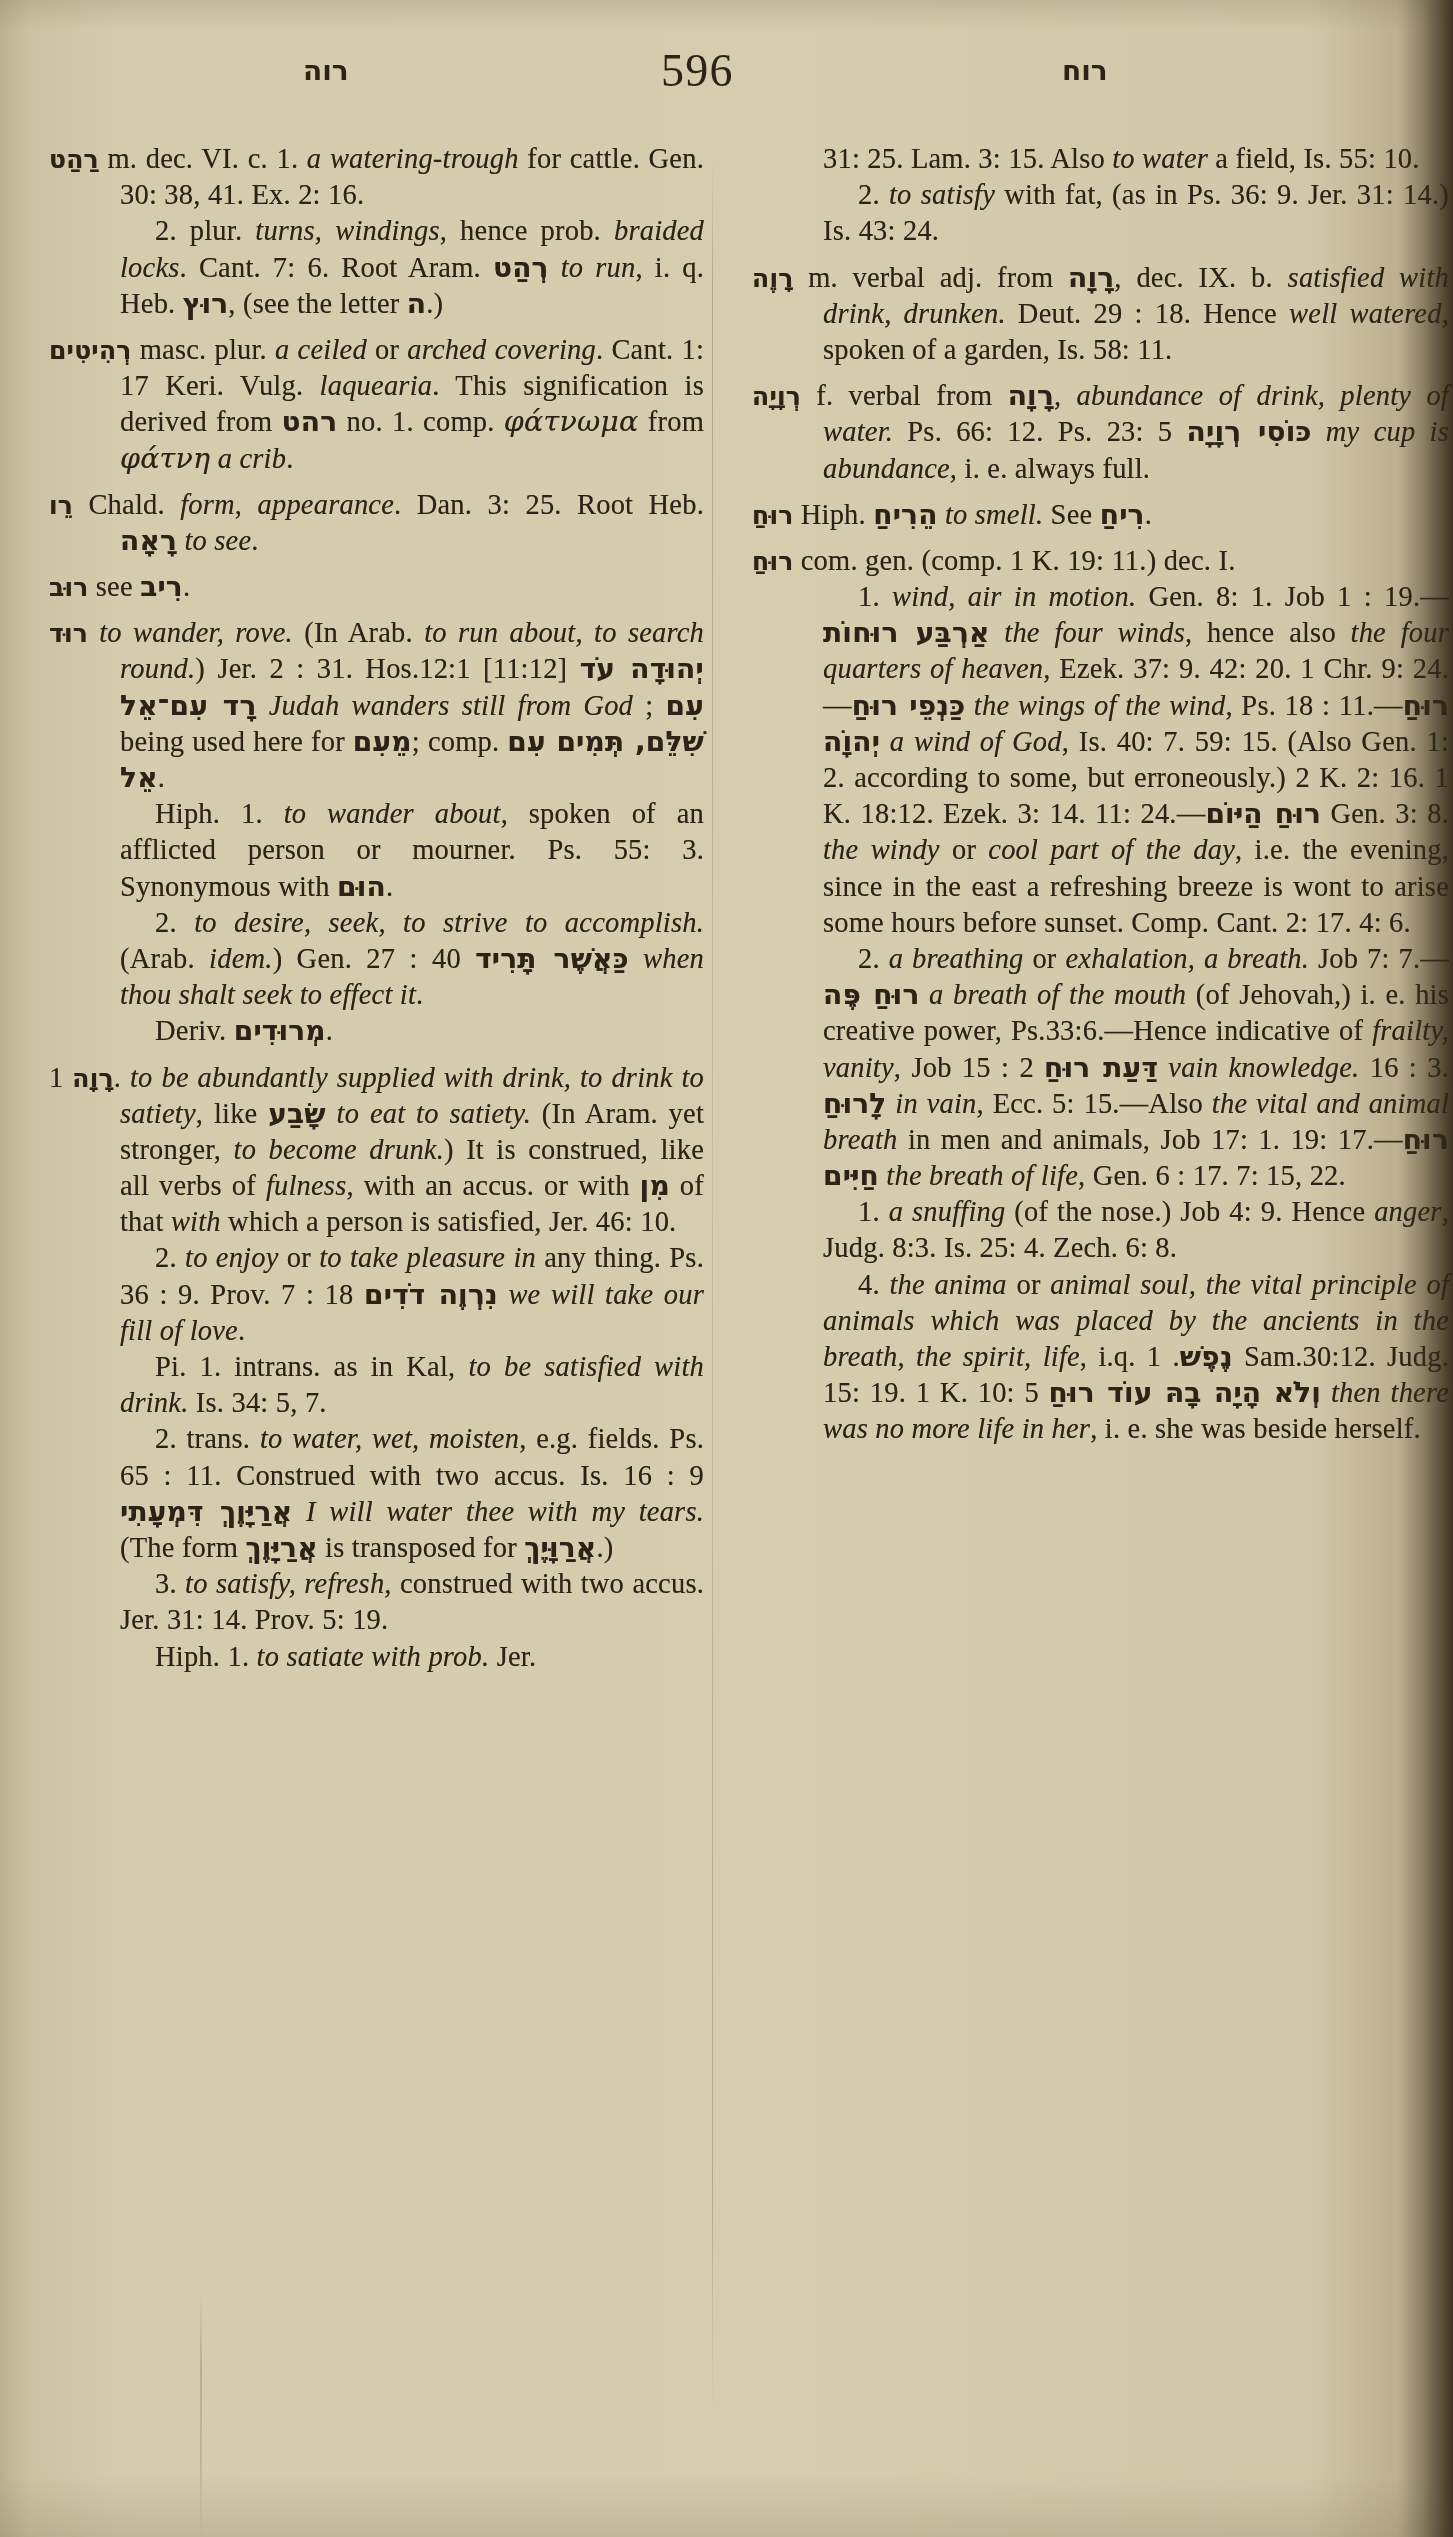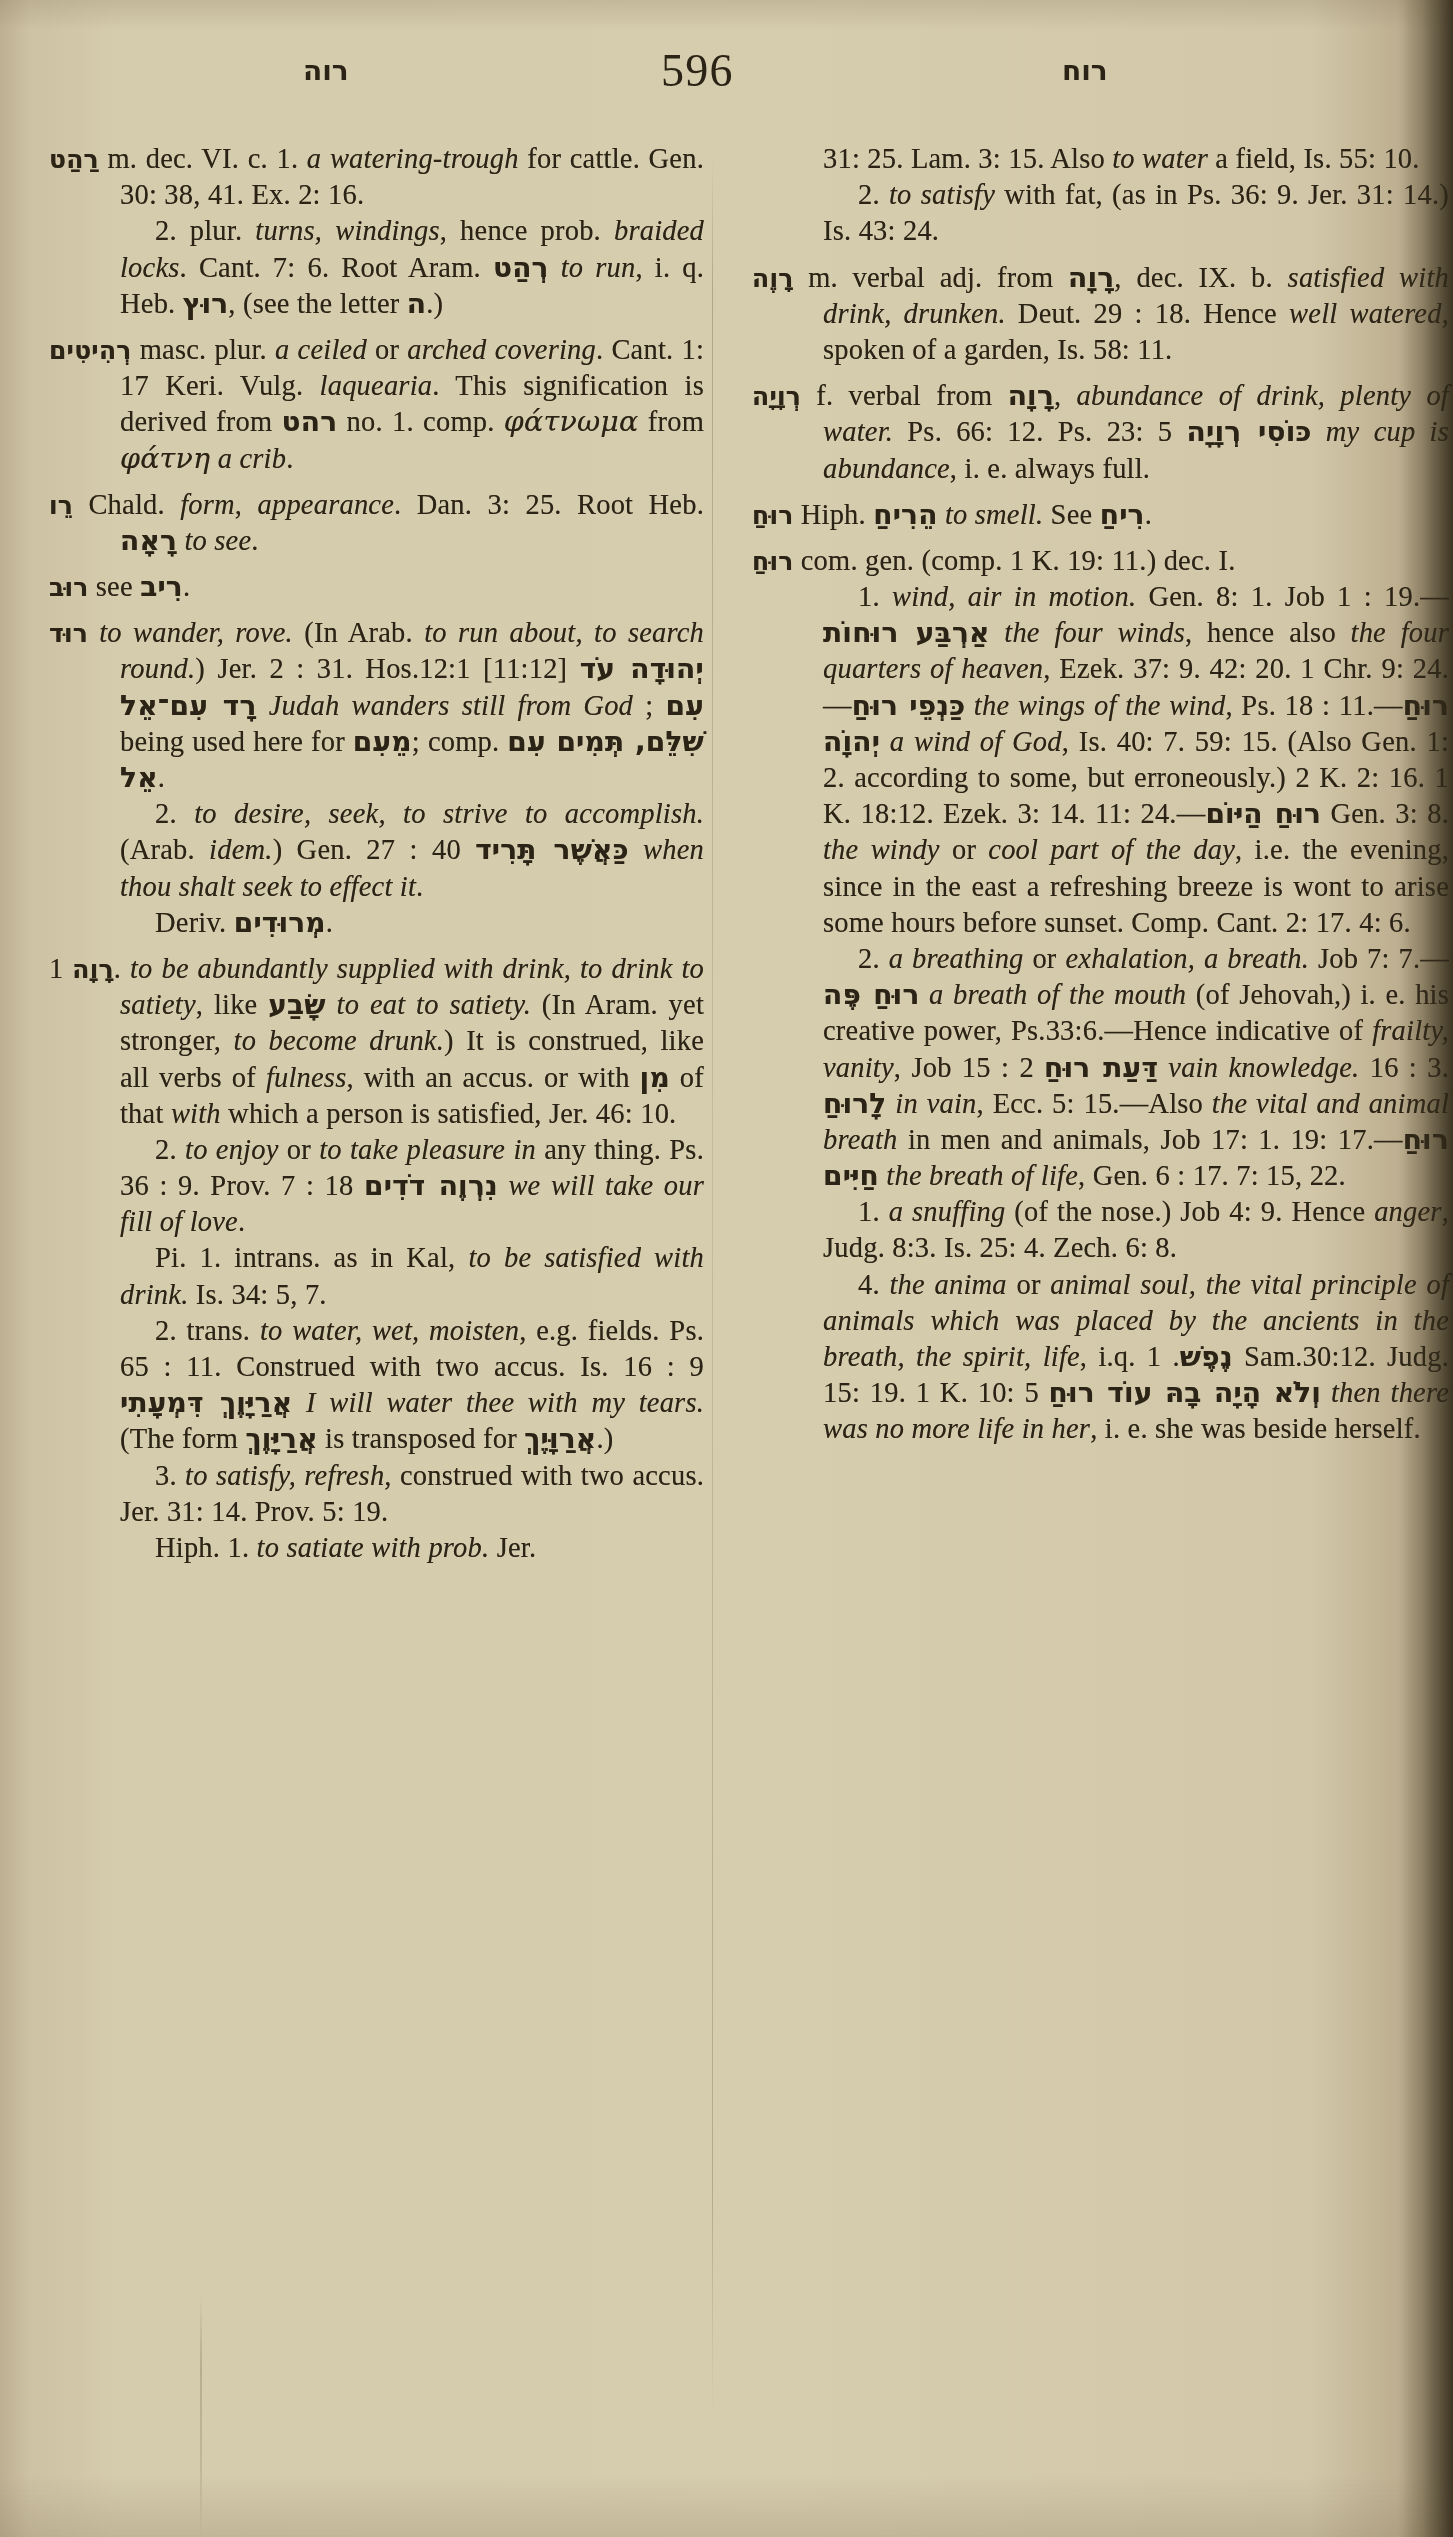--- a/index.html
+++ b/index.html
@@ -58,20 +58,21 @@
 
   <div class="col-divider"></div>
 
   <div class="col col-left">
       <p class="entry"><span class="hw">רַהַט</span><span class="rom"> m. dec. VI. c. 1. </span><span class="it">a watering-trough</span><span class="rom"> for cattle. Gen. 30: 38, 41. Ex. 2: 16.</span></p>
       <p class="sub"><span class="rom">2. plur. </span><span class="it">turns, windings</span><span class="rom">, hence prob. </span><span class="it">braided locks</span><span class="rom">. Cant. 7: 6. Root Aram. </span><span class="heb">רְהַט</span><span class="rom"> </span><span class="it">to run</span><span class="rom">, i. q. Heb. </span><span class="heb">רוּץ</span><span class="rom">, (see the letter </span><span class="heb">ה</span><span class="rom">.)</span></p>
       <p class="entry"><span class="hw">רְהִיטִים</span><span class="rom"> masc. plur. </span><span class="it">a ceiled</span><span class="rom"> or </span><span class="it">arched covering</span><span class="rom">. Cant. 1: 17 Keri. Vulg. </span><span class="it">laquearia</span><span class="rom">. This signification is derived from </span><span class="heb">רהט</span><span class="rom"> no. 1. comp. </span><span class="grk">φάτνωμα</span><span class="rom"> from </span><span class="grk">φάτνη</span><span class="rom"> </span><span class="it">a crib</span><span class="rom">.</span></p>
       <p class="entry"><span class="hw">רֵו</span><span class="rom"> Chald. </span><span class="it">form</span><span class="rom">, </span><span class="it">appearance</span><span class="rom">. Dan. 3: 25. Root Heb. </span><span class="heb">רָאָה</span><span class="rom"> </span><span class="it">to see</span><span class="rom">.</span></p>
       <p class="entry"><span class="hw">רוּב</span><span class="rom"> see </span><span class="heb">רִיב</span><span class="rom">.</span></p>
       <p class="entry"><span class="hw">רוּד</span><span class="rom"> </span><span class="it">to wander, rove.</span><span class="rom"> (In Arab. </span><span class="it">to run about, to search round.</span><span class="rom">) Jer. 2 : 31. Hos.12:1 [11:12] </span><span class="heb">יְהוּדָה עֹד רָד עִם־אֵל</span><span class="rom"> </span><span class="it">Judah wanders still from God</span><span class="rom"> ; </span><span class="heb">עִם</span><span class="rom"> being used here for </span><span class="heb">מֵעִם</span><span class="rom">; comp. </span><span class="heb">שִׁלֵּם, תְּמִים עִם אֵל</span><span class="rom">.</span></p>
+      <p class="sub"><span class="rom">Hiph. 1. </span><span class="it">to wander about</span><span class="rom">, spoken of an afflicted person or mourner. Ps. 55: 3. Synonymous with </span><span class="heb">הוּם</span><span class="rom">.</span></p>
       <p class="sub"><span class="rom">2. </span><span class="it">to desire, seek, to strive to accomplish.</span><span class="rom"> (Arab. </span><span class="it">idem.</span><span class="rom">) Gen. 27 : 40 </span><span class="heb">כַּאֲשֶׁר תָּרִיד</span><span class="rom"> </span><span class="it">when thou shalt seek to effect it</span><span class="rom">.</span></p>
       <p class="sub"><span class="rom">Deriv. </span><span class="heb">מְרוּדִים</span><span class="rom">.</span></p>
       <p class="entry"><span class="hw">רָוָה</span><span class="rom"> 1. </span><span class="it">to be abundantly supplied with drink, to drink to satiety</span><span class="rom">, like </span><span class="heb">שָׂבַע</span><span class="rom"> </span><span class="it">to eat to satiety.</span><span class="rom"> (In Aram. yet stronger, </span><span class="it">to become drunk.</span><span class="rom">) It is construed, like all verbs of </span><span class="it">fulness</span><span class="rom">, with an accus. or with </span><span class="heb">מִן</span><span class="rom"> of that </span><span class="it">with</span><span class="rom"> which a person is satisfied, Jer. 46: 10.</span></p>
       <p class="sub"><span class="rom">2. </span><span class="it">to enjoy</span><span class="rom"> or </span><span class="it">to take pleasure in</span><span class="rom"> any thing. Ps. 36 : 9. Prov. 7 : 18 </span><span class="heb">נִרְוֶה דֹדִים</span><span class="rom"> </span><span class="it">we will take our fill of love</span><span class="rom">.</span></p>
       <p class="sub"><span class="rom">Pi. 1. intrans. as in Kal, </span><span class="it">to be satisfied with drink.</span><span class="rom"> Is. 34: 5, 7.</span></p>
       <p class="sub"><span class="rom">2. trans. </span><span class="it">to water, wet, moisten</span><span class="rom">, e.g. fields. Ps. 65 : 11. Construed with two accus. Is. 16 : 9 </span><span class="heb">אֲרַיָּוֶךְ דִּמְעָתִי</span><span class="rom"> </span><span class="it">I will water thee with my tears.</span><span class="rom"> (The form </span><span class="heb">אֲרַיָּוֶךְ</span><span class="rom"> is transposed for </span><span class="heb">אֲרַוָּיֶךְ</span><span class="rom">.)</span></p>
       <p class="sub"><span class="rom">3. </span><span class="it">to satisfy, refresh</span><span class="rom">, construed with two accus. Jer. 31: 14. Prov. 5: 19.</span></p>
       <p class="sub"><span class="rom">Hiph. 1. </span><span class="it">to satiate with prob.</span><span class="rom"> Jer.</span></p>
     </div>
   <div class="col col-right">

